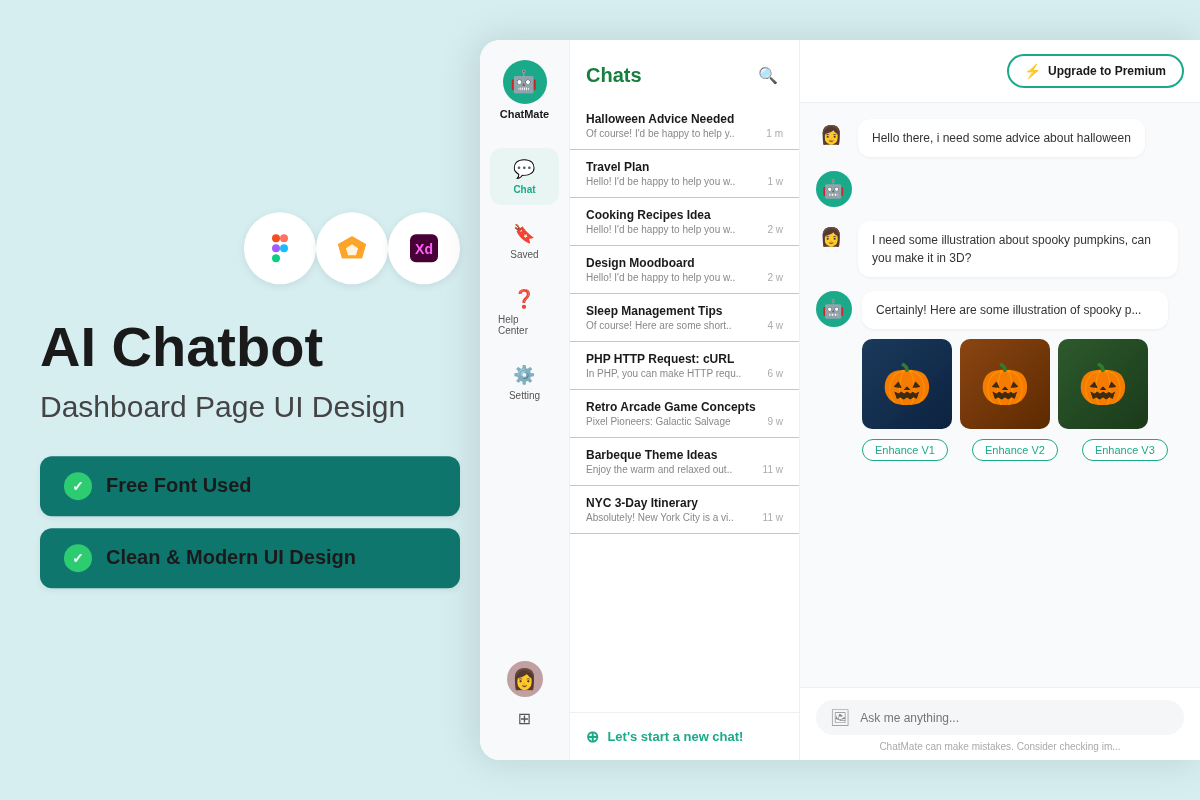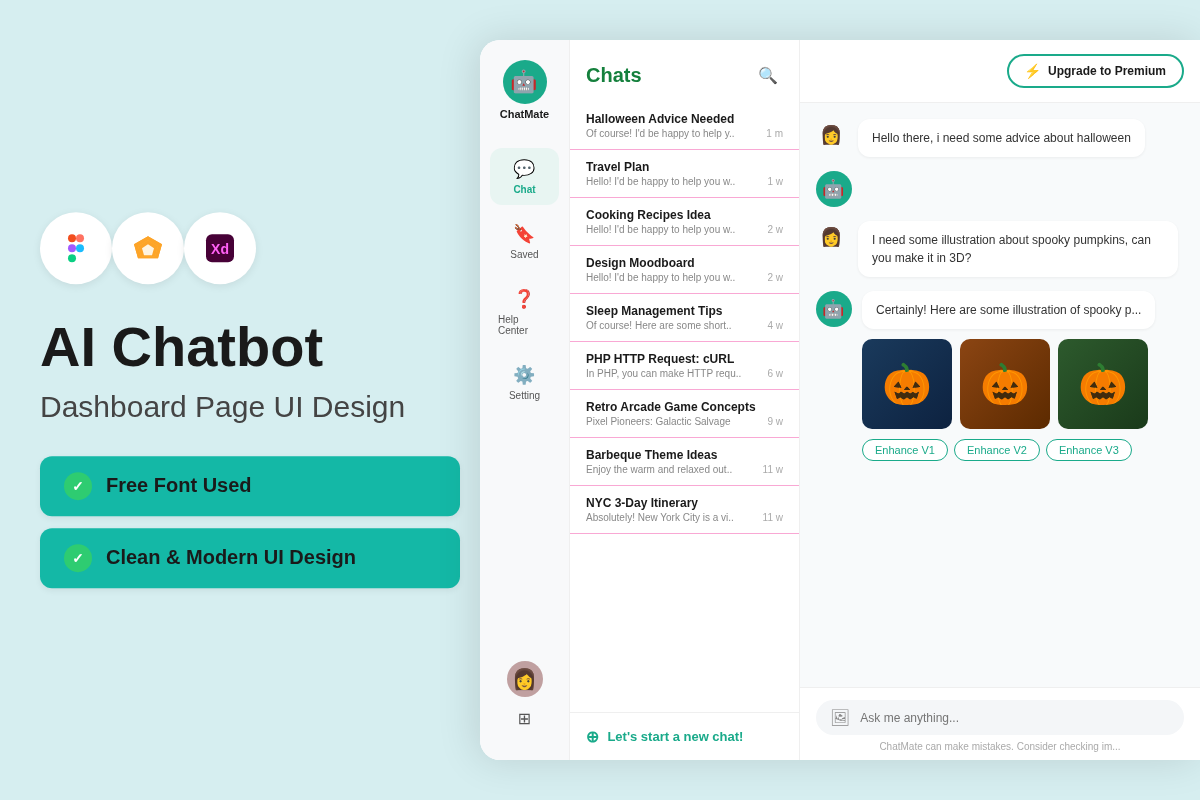--- a/index.html
+++ b/index.html
@@ -28,20 +28,21 @@
       position: absolute;
       left: 40px;
       top: 50%;
       transform: translateY(-50%);
       width: 420px;
     }
     .tool-icons {
       display: flex;
       gap: 0;
       margin-bottom: 32px;
+      justify-content: flex-end;
     }
     .tool-icon-circle {
       width: 72px;
       height: 72px;
       border-radius: 50%;
       background: white;
       display: flex;
       align-items: center;
       justify-content: center;
       box-shadow: 0 2px 8px rgba(0,0,0,0.08);
@@ -59,21 +60,21 @@
       color: #444;
       font-weight: 400;
       margin-bottom: 32px;
     }
     .feature-badges {
       display: flex;
       flex-direction: column;
       gap: 12px;
     }
     .feature-badge {
-      background: #14b8a6;
+      background: #0f766e;
       border-radius: 12px;
       padding: 16px 24px;
       display: flex;
       align-items: center;
       gap: 14px;
       box-shadow: 0 2px 6px rgba(0,0,0,0.06);
     }
     .check-circle {
       width: 28px;
       height: 28px;
@@ -391,21 +392,21 @@
       background: linear-gradient(135deg, #2d5a2d 0%, #1a3a1a 100%);
       width: 100%;
       height: 100%;
       display: flex;
       align-items: center;
       justify-content: center;
       font-size: 40px;
     }
     .enhance-buttons {
       display: flex;
-      gap: 6px;
+      gap: 24px;
       flex-wrap: wrap;
       margin-top: 10px;
     }
     .enhance-btn {
       background: white;
       border: 1.5px solid #1aaa8a;
       border-radius: 20px;
       padding: 4px 12px;
       font-size: 11px;
       color: #1aaa8a;

